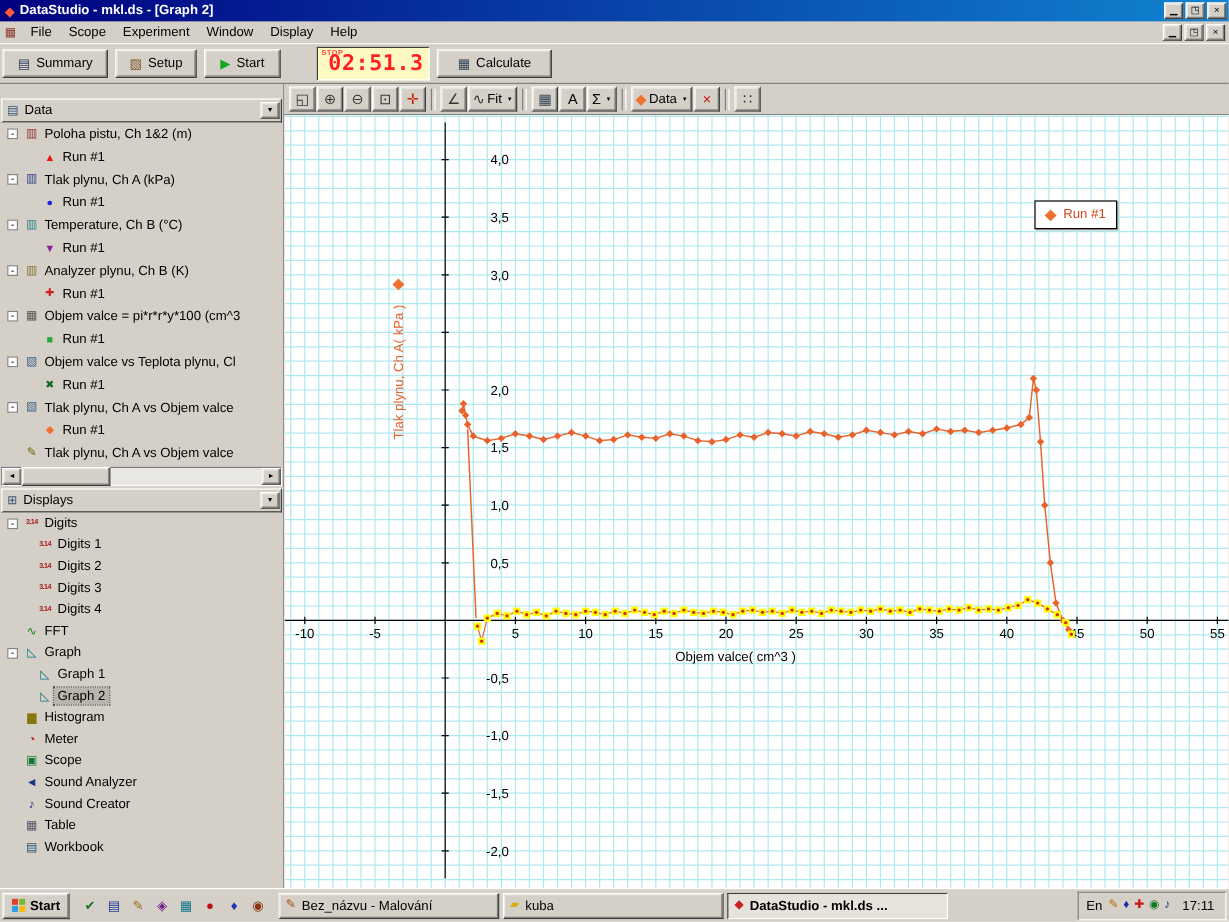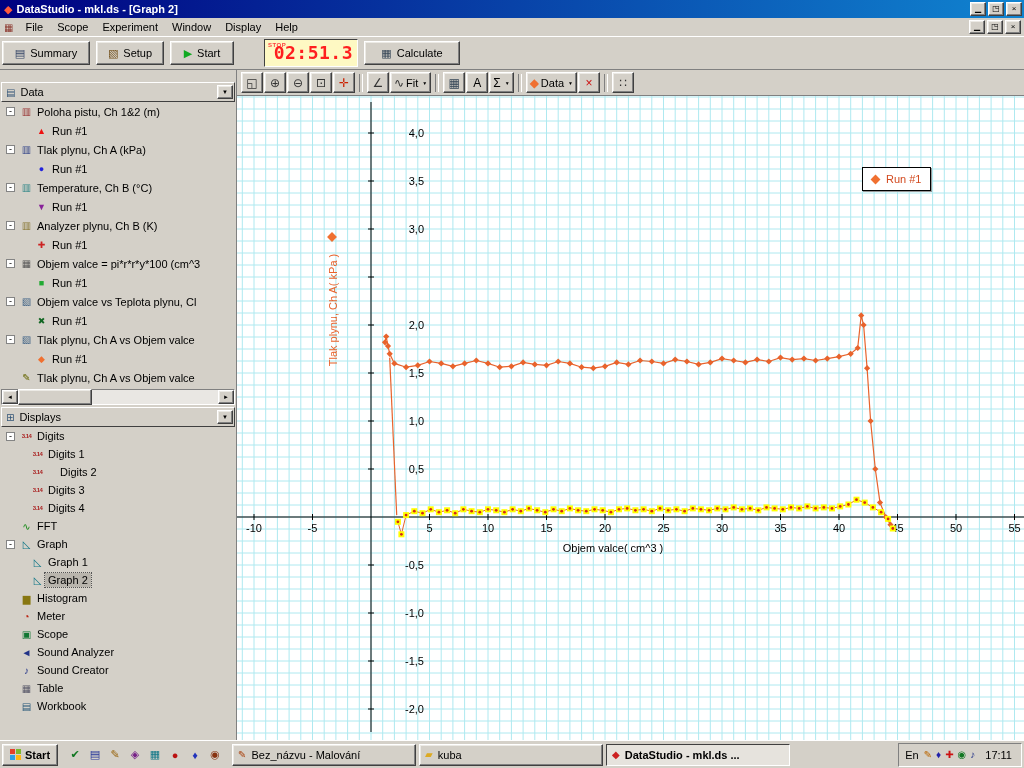--- a/index.html
+++ b/index.html
@@ -245,21 +245,21 @@
     <div class="tree" id="displays-tree">
         <div class="trow" style="padding-left: 6px;">
           <span class="pmbox">-</span>
           <span class="ticon tiny" style="color: rgb(170, 34, 34);">3.14</span>
           <span class="tlabel">Digits</span>
         </div>
         <div class="trow" style="padding-left: 30px;">
           <span class="ticon tiny" style="color: rgb(170, 34, 34);">3.14</span>
           <span class="tlabel">Digits 1</span>
         </div>
-        <div class="trow" style="padding-left: 30px; gap: 12px;">
+        <div class="trow" style="padding-left: 30px;">
           <span class="ticon tiny" style="color: rgb(170, 34, 34);">3.14</span>
           <span class="tlabel">Digits 2</span>
         </div>
         <div class="trow" style="padding-left: 30px;">
           <span class="ticon tiny" style="color: rgb(170, 34, 34);">3.14</span>
           <span class="tlabel">Digits 3</span>
         </div>
         <div class="trow" style="padding-left: 30px;">
           <span class="ticon tiny" style="color: rgb(170, 34, 34);">3.14</span>
           <span class="tlabel">Digits 4</span>

